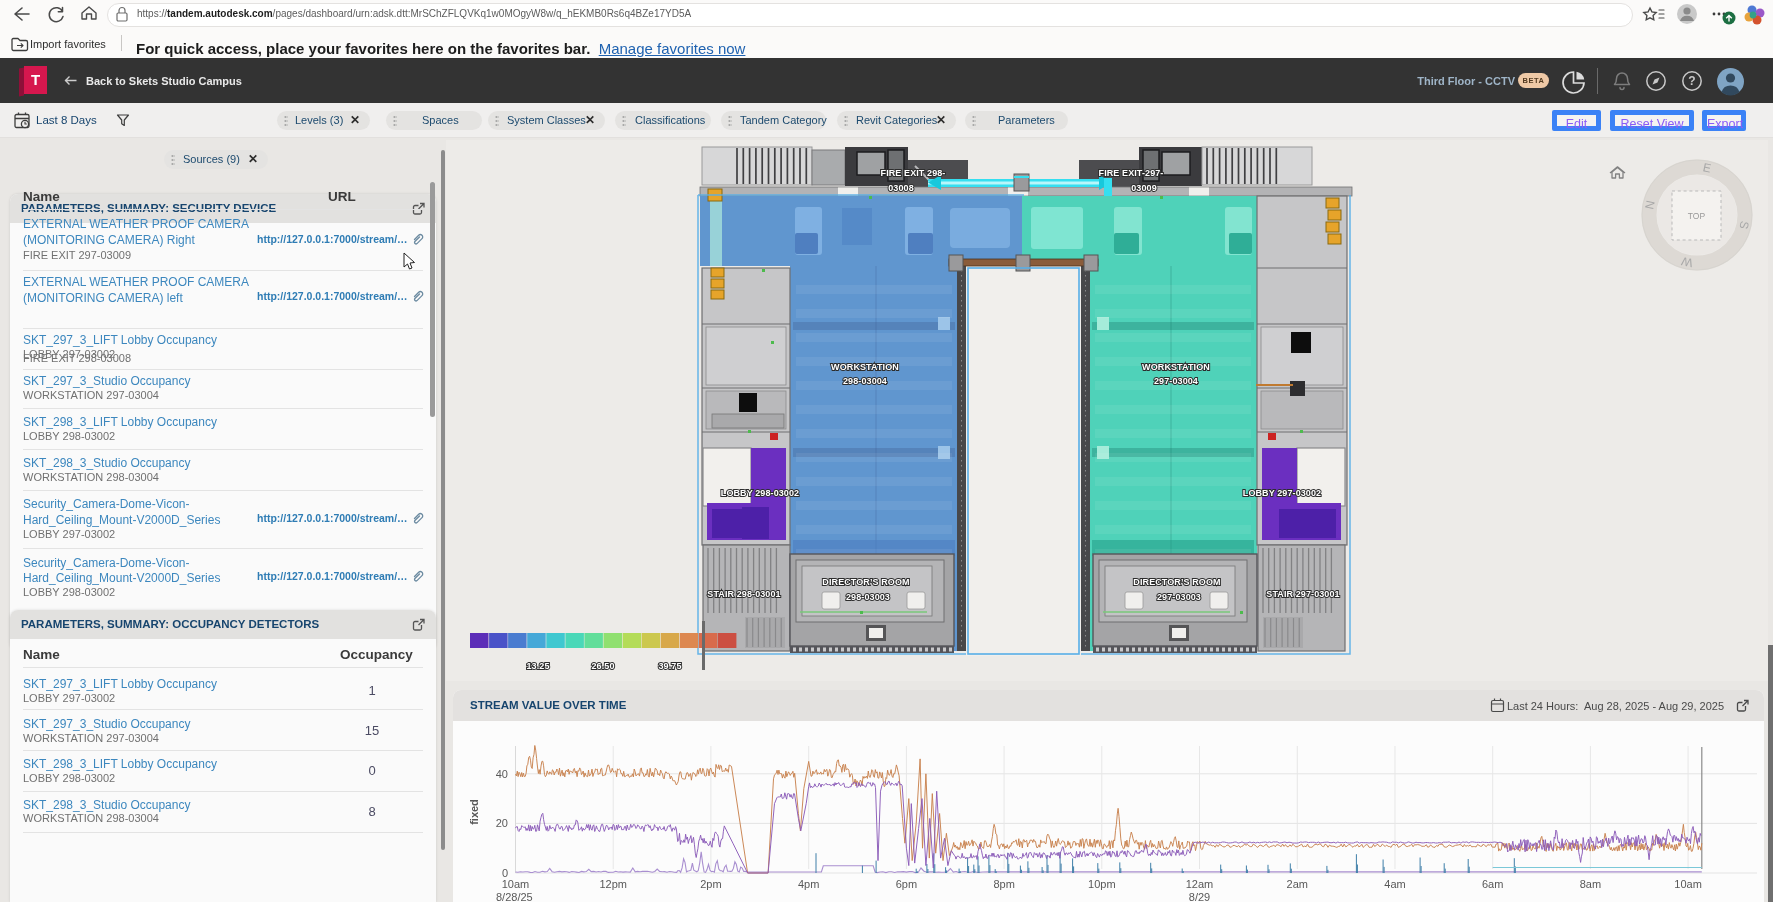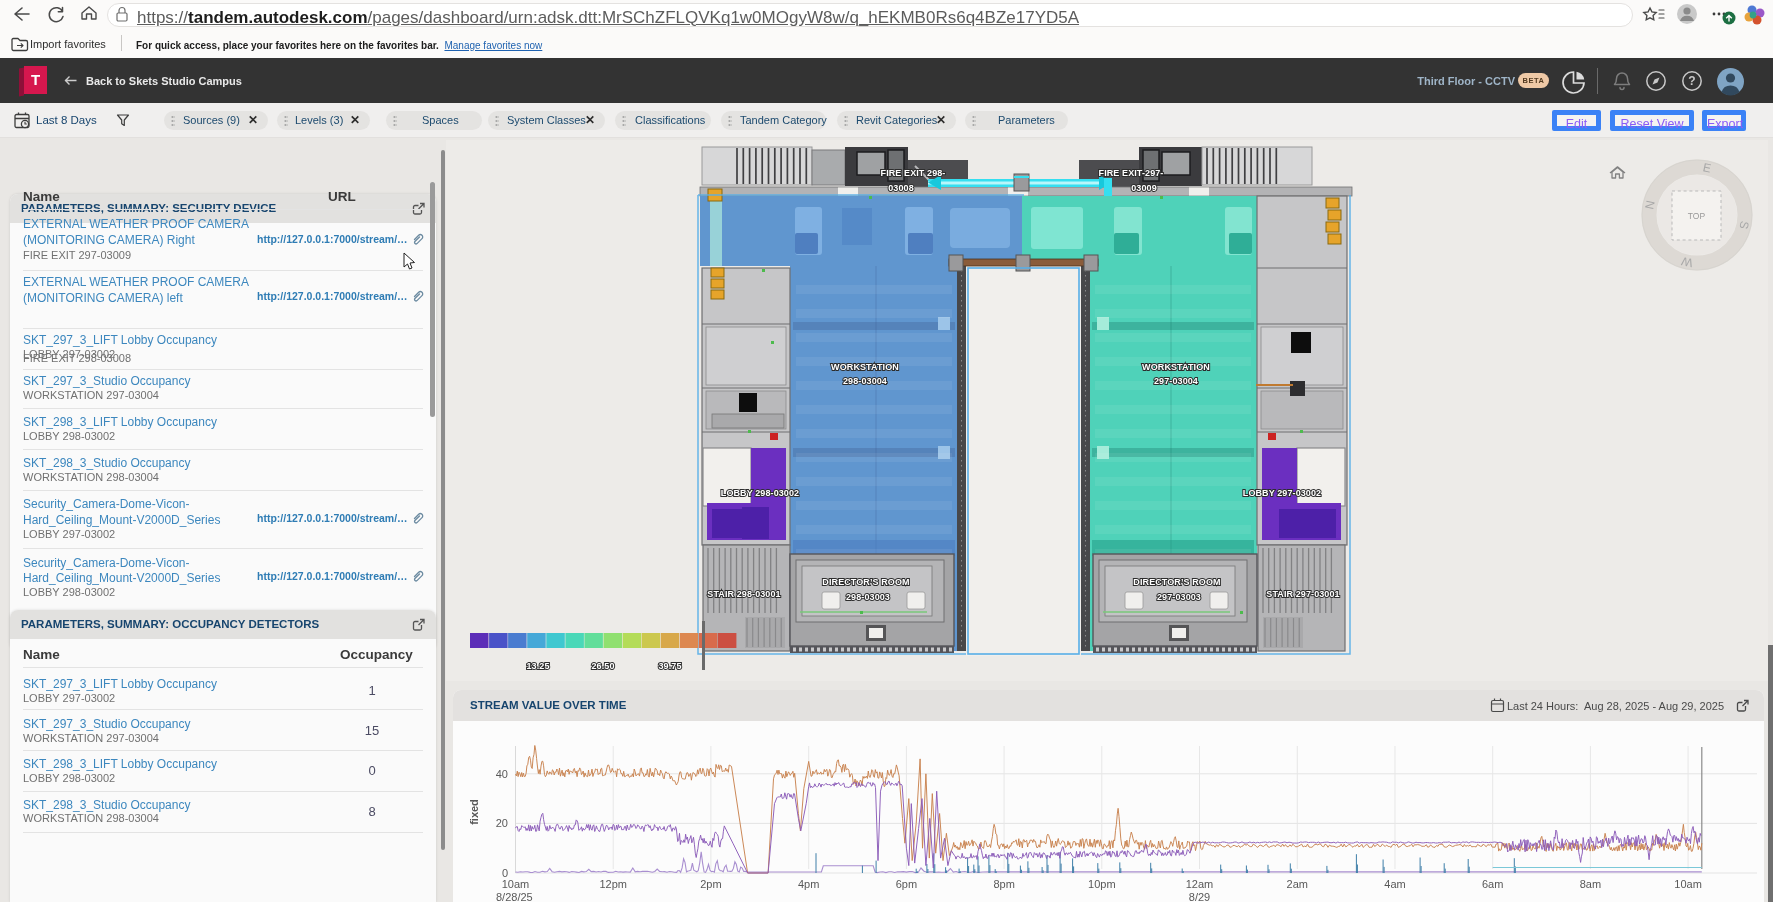--- a/index.html
+++ b/index.html
@@ -2,21 +2,21 @@
 <html><head><meta charset="utf-8">
 <style>
 *{margin:0;padding:0;box-sizing:border-box;}
 html,body{width:1773px;height:902px;overflow:hidden;font-family:"Liberation Sans",sans-serif;}
 body{position:relative;background:#e9e7e4;}
 .abs{position:absolute;}
 
 #chrome{left:0;top:0;width:1773px;height:29px;background:#fbfaf9;}
 #favbar{left:0;top:29px;width:1773px;height:29px;background:#fbfaf9;}
 #pill{left:107px;top:2.5px;width:1526px;height:24px;background:#fff;border:1px solid #e4e2e0;border-radius:12px;}
-#urltxt{left:137px;top:7.5px;font-size:17px;color:#5c5c5c;letter-spacing:0;text-decoration:underline;}
+#urltxt{left:137px;top:7.5px;font-size:10px;color:#5c5c5c;letter-spacing:0;}
 #urltxt b{color:#1d1d1d;}
 
 #apphead{left:0;top:58px;width:1773px;height:45px;background:#333333;}
 #logo{left:24px;top:66px;width:23px;height:28px;background:#d6174e;}
 #logofold{left:19px;top:68px;width:5px;height:28px;background:#8e1038;transform:skewY(-14deg);}
 #logot{left:24px;top:71px;width:23px;text-align:center;color:#fff;font-weight:bold;font-size:15px;}
 #backtxt{left:86px;top:75px;color:#e9e9e9;font-size:11px;font-weight:bold;}
 #hdrtitle{top:75px;right:258px;color:#9fb5c8;font-size:11px;font-weight:bold;}
 #beta{left:1518px;top:73px;width:31px;height:15px;background:#efc9a6;border-radius:8px;color:#523a20;font-size:7.5px;font-weight:bold;text-align:center;line-height:15px;letter-spacing:.5px;}
 .hdivider{left:1597px;top:68px;width:1px;height:26px;background:#6a6a6a;}
@@ -95,21 +95,21 @@
 
 <div class="abs" id="favbar"></div>
 <svg class="abs" style="left:10px;top:35px" width="22" height="18">
  <g stroke="#3d3d3d" stroke-width="1.3" fill="none" stroke-linejoin="round">
   <path d="M2 5.5 V14 a1.5 1.5 0 0 0 1.5 1.5 H16 a1.5 1.5 0 0 0 1.5 -1.5 V7 a1.5 1.5 0 0 0 -1.5 -1.5 H10 L8 3.5 H3.5 A1.5 1.5 0 0 0 2 5.5 z"></path>
   <path d="M7 10.5 h6 m-2.2 -2.2 l2.2 2.2 -2.2 2.2" stroke-width="1.1"></path>
  </g>
 </svg>
 <div class="abs" style="left:30px;top:38px;font-size:11px;color:#2d2d2d;">Import favorites</div>
 <div class="abs" style="left:121px;top:35px;width:1px;height:16px;background:#c9c7c5;"></div>
-<div class="abs" style="left:136px;top:40px;font-size:10px;color:#1d1d1d;font-weight:bold;">For quick access, place your favorites here on the favorites bar.&nbsp; <a style="color:#1f62b0;font-weight:normal;text-decoration:underline;">Manage favorites now</a></div>
+<div class="abs" style="left:136px;top:40px;font-size:15px;color:#1d1d1d;font-weight:bold;">For quick access, place your favorites here on the favorites bar.&nbsp; <a style="color:#1f62b0;font-weight:normal;text-decoration:underline;">Manage favorites now</a></div>
 
 <div class="abs" id="apphead"></div>
 <div class="abs" id="logofold"></div>
 <div class="abs" id="logo"></div>
 <div class="abs" id="logot">T</div>
 <svg class="abs" style="left:63px;top:74px" width="15" height="13">
     <path d="M13.5 6.5 H2 M6.5 2.5 L2.5 6.5 l4 4" stroke="#cccccc" stroke-width="1.4" fill="none"></path>
   </svg>
 <div class="abs" id="backtxt">Back to Skets Studio Campus</div>
 <div class="abs" id="hdrtitle">Third Floor - CCTV</div>
@@ -146,21 +146,21 @@
   <path d="M3 8.5 h14 M6.5 4.5 v-2 M13.5 4.5 v-2"></path>
   <circle cx="13" cy="14" r="3.6" fill="#f0efee"></circle>
   <path d="M13 11.8 v2.2 h1.8" stroke-width="1.1"></path>
  </g>
 </svg>
 <div class="abs" id="last7">Last 8 Days</div>
 <svg class="abs" style="left:115px;top:112px" width="17" height="17">
  <path d="M2.5 3 h11 l-4.2 5 v5.5 l-2.6 -1.8 v-3.7 z" fill="none" stroke="#3d3d3d" stroke-width="1.2" stroke-linejoin="round"></path>
 </svg>
 
-<div class="chip" style="left:164px;width:104px;">
+<div class="chip" style="left:164px;width:104px;margin-top:39px;">
     <span class="hdl"></span>
     <span class="lbl" style="left:19px">Sources (9)</span>
     <span class="x" style="right:10px">✕</span>
   </div>
 <div class="chip" style="left:277px;width:93px;">
     <span class="hdl"></span>
     <span class="lbl" style="left:18px">Levels (3)</span>
     <span class="x" style="right:10px">✕</span>
   </div>
 <div class="chip" style="left:386px;width:96px;">

